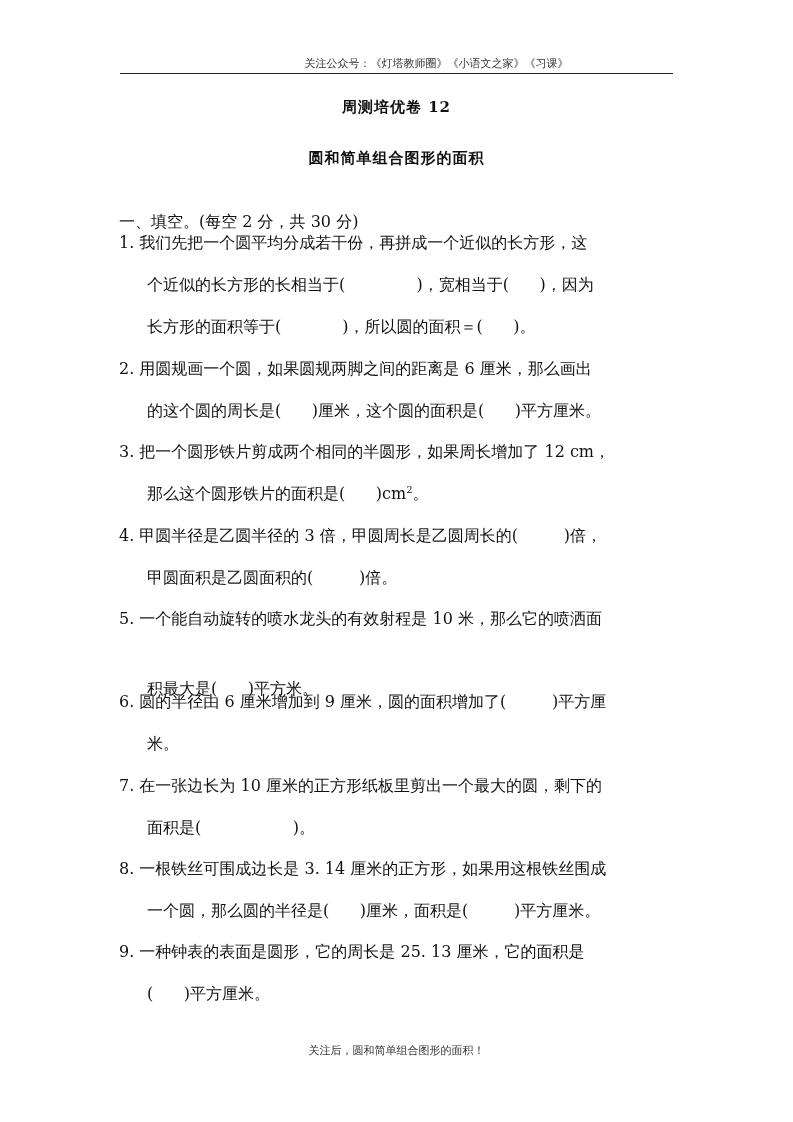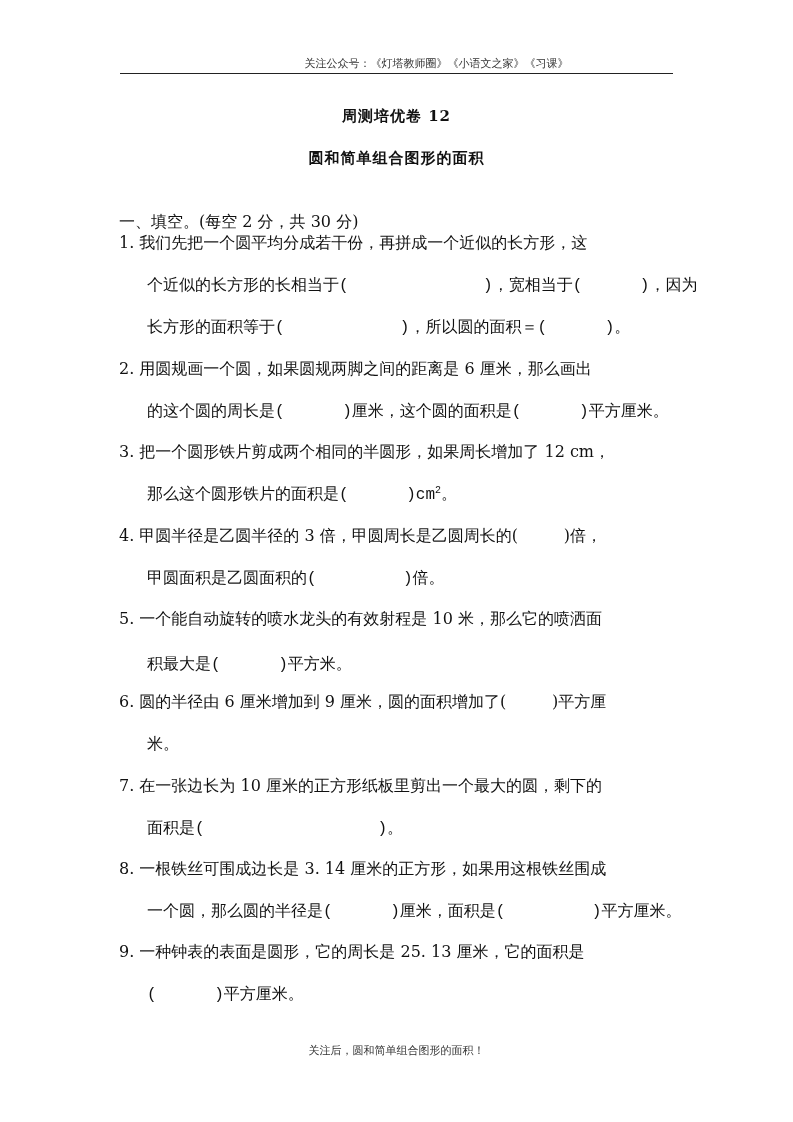--- a/index.html
+++ b/index.html
@@ -4,26 +4,26 @@
 <style>
   html, body { margin:0; padding:0; background:#ffffff; }
   body { width:793px; height:1122px; position:relative; overflow:hidden;
          font-family:"DejaVu Serif","Liberation Serif",serif; color:#111; }
   .header { position:absolute; left:0; width:793px; top:56px; text-align:center;
             font-size:11px; color:#333;padding-left:40px; }
   .header-rule { position:absolute; left:120px; width:553px; top:73px; height:0;
                  border-top:1px solid #222; }
   .title { position:absolute; left:0; width:793px; text-align:center;
            font-weight:bold; font-size:15px; letter-spacing:1px; }
-  .t1 { top:107px; }
+  .t1 { top:98px; }
   .t2 { top:149px; }
   .section { position:absolute; left:119px; top:192px; font-size:16px;margin-top:20px; }
   .line { position:absolute; font-size:16px; white-space:pre; }
   .q { left:119px; }
-  .c { left:147px;font-family:Liberation Mono, monospace; }
+  .c { left:147px; }
   .footer { position:absolute; left:0; width:793px; top:1043px; text-align:center;
             font-size:11px; color:#333; }
   sup { font-size:10px; }
 </style>
 </head>
 <body>
 
 <div class="header">关注公众号：《灯塔教师圈》《小语文之家》《习课》</div>
 <div class="header-rule"></div>
 
@@ -39,21 +39,21 @@
 <div class="line q" style="top:359px"><span>2.</span> <span>用圆规画一个圆，如果圆规两脚之间的距离是 6 厘米，那么画出</span></div>
 <div class="line c" style="top:401px">的这个圆的周长是(      )厘米，这个圆的面积是(      )平方厘米。</div>
 
 <div class="line q" style="top:442px"><span>3.</span> <span>把一个圆形铁片剪成两个相同的半圆形，如果周长增加了 12 cm，</span></div>
 <div class="line c" style="top:484px"><span>那么这个圆形铁片的面积是(      )cm</span><sup>2</sup><span>。</span></div>
 
 <div class="line q" style="top:526px"><span>4.</span> <span>甲圆半径是乙圆半径的 3 倍，甲圆周长是乙圆周长的(         )倍，</span></div>
 <div class="line c" style="top:568px">甲圆面积是乙圆面积的(         )倍。</div>
 
 <div class="line q" style="top:609px"><span>5.</span> <span>一个能自动旋转的喷水龙头的有效射程是 10 米，那么它的喷洒面</span></div>
-<div class="line c" style="top:654px">积最大是(      )平方米。</div>
+<div class="line c" style="top:679px">积最大是(      )平方米。</div>
 
 <div class="line q" style="top:692px"><span>6.</span> <span>圆的半径由 6 厘米增加到 9 厘米，圆的面积增加了(         )平方厘</span></div>
 <div class="line c" style="top:734px">米。</div>
 
 <div class="line q" style="top:776px"><span>7.</span> <span>在一张边长为 10 厘米的正方形纸板里剪出一个最大的圆，剩下的</span></div>
 <div class="line c" style="top:818px">面积是(                  )。</div>
 
 <div class="line q" style="top:859px"><span>8.</span> <span>一根铁丝可围成边长是 3. 14 厘米的正方形，如果用这根铁丝围成</span></div>
 <div class="line c" style="top:901px">一个圆，那么圆的半径是(      )厘米，面积是(         )平方厘米。</div>
 

